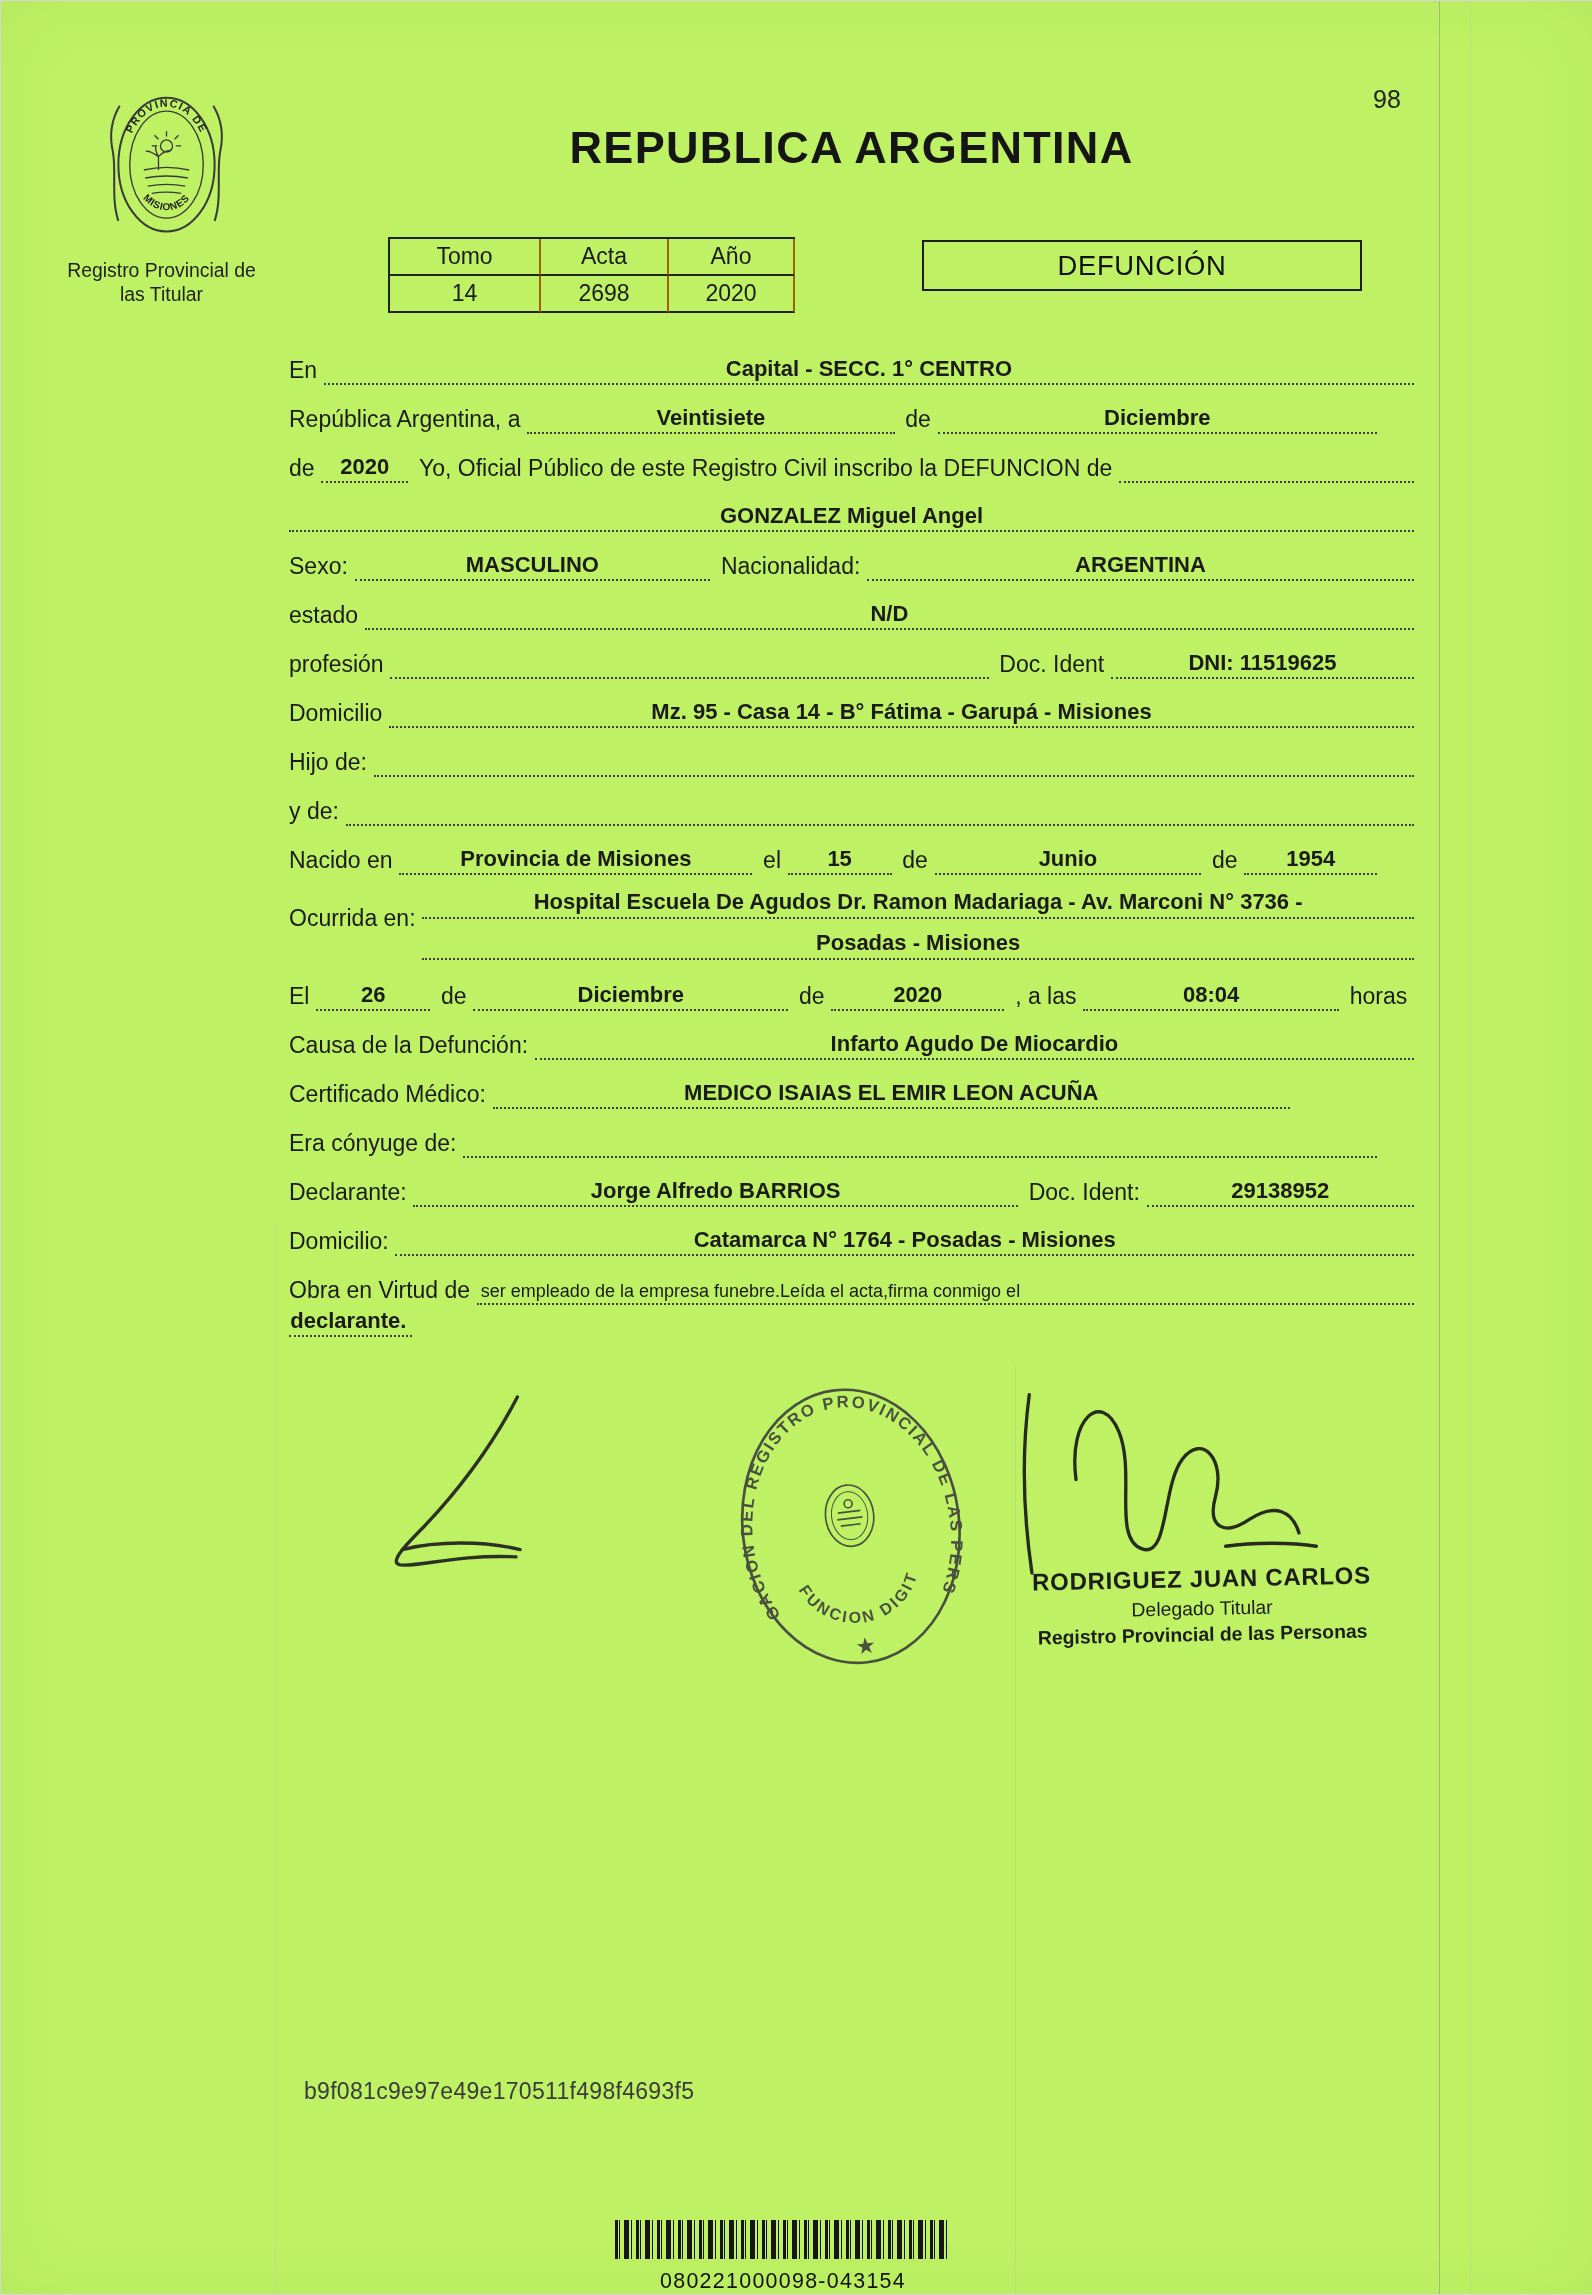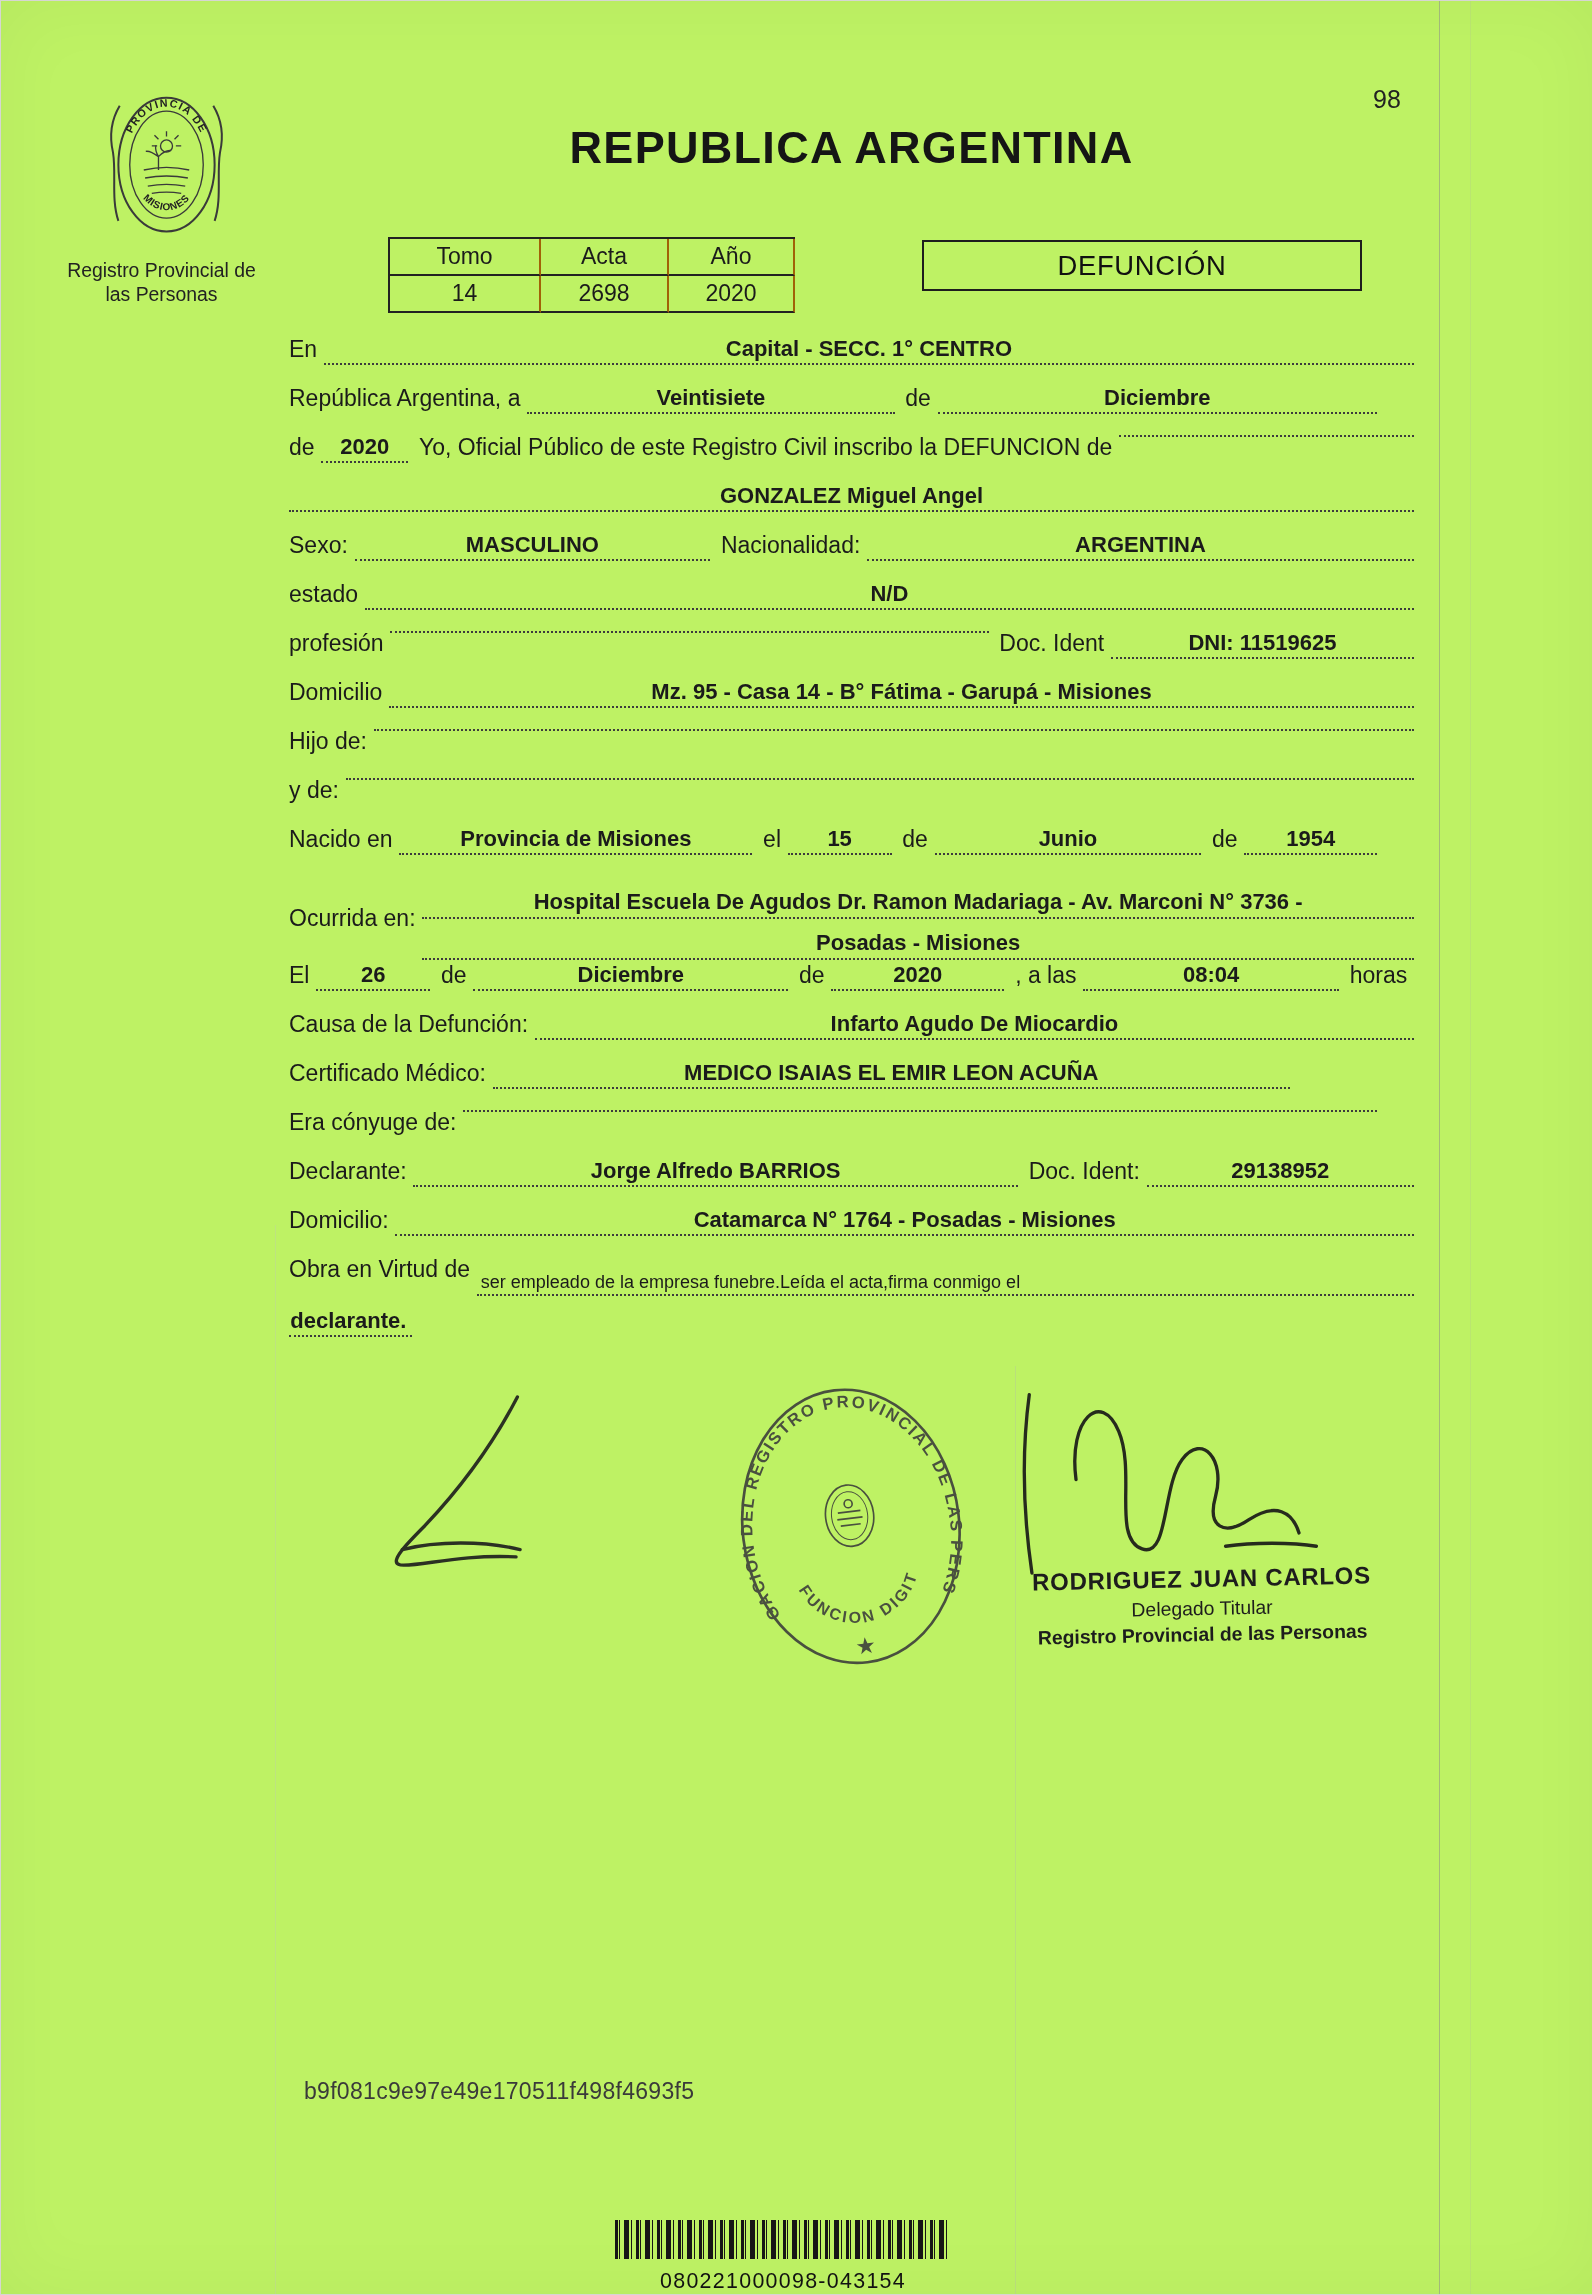--- a/index.html
+++ b/index.html
@@ -27,21 +27,21 @@
   .tomo-table { position:absolute; left:387px; top:236px; display:grid;
                 grid-template-columns:151px 128px 126px;
                 border-top:2px solid #222; border-left:2px solid #222; font-size:23px; }
   .tomo-table .cell { border-right:2px solid #a16207; border-bottom:2px solid #222;
                       height:37px; display:flex; align-items:center; justify-content:center; }
   .doc-box { position:absolute; left:921px; top:239px; width:440px; height:51px;
              border:2px solid #1d1d1d; display:flex; align-items:center; justify-content:center;
              font-size:27.4px; letter-spacing:0.7px; color:#111; }
   
   .form { position:absolute; left:288px; top:335px; width:1125px; font-size:23px; color:#1b1b1b; }
-  .row { display:flex; align-items:flex-start; height:49px; white-space:nowrap; }
+  .row { display:flex; align-items:flex-end; height:49px; white-space:nowrap; }
   .lbl { flex:0 0 auto; padding-right:6.7px; padding-bottom:0.7px; }
   .lbl.after { padding-left:10.7px; }
   .fill { flex:1 1 0; border-bottom:2px dotted #3c3c3c; text-align:center;
           font-weight:bold; font-size:22px; padding:0 4px 1.3px; min-width:20px; }
   .row-ocurrida { display:flex; align-items:center; height:87px; }
   .ocurrida-lines { flex:1 1 0; display:flex; flex-direction:column; }
   .ocurrida-lines .oline { height:41px; display:flex; align-items:flex-end; justify-content:center;
           border-bottom:2px dotted #3c3c3c; font-weight:bold; font-size:22px; padding-bottom:1.3px; }
   .obra-fill { flex:1 1 0; border-bottom:2px dotted #3c3c3c; font-weight:normal;
                text-align:left; padding:0 4px 1.3px; font-size:18px;margin-top:16px; }
@@ -98,21 +98,21 @@
     <g stroke="#3a3a3a" fill="none" stroke-width="2">
       <circle cx="98" cy="82" r="9"></circle>
       <path d="M 98 68 L 98 60 M 86 72 L 80 66 M 110 72 L 116 66 M 84 82 L 76 82 M 112 82 L 120 82"></path>
       <path d="M 64 118 Q 98 110 132 118 M 66 130 Q 98 124 130 130 M 70 142 Q 98 137 126 142 M 76 153 Q 98 149 120 153"></path>
       <path d="M 86 118 L 86 98 M 86 98 C 78 92 73 89 67 90 M 86 98 C 94 90 99 88 105 89 M 86 98 C 82 91 81 86 82 81"></path>
     </g>
   </svg>
 
   <div class="org-caption">
     <div>Registro Provincial de</div>
-    <div>las Personas</div>
+    <div>las Titular</div>
   </div>
 
   <div class="title">REPUBLICA ARGENTINA</div>
 
   <div class="tomo-table">
     <div class="cell">Tomo</div>
     <div class="cell">Acta</div>
     <div class="cell">Año</div>
     <div class="cell">14</div>
     <div class="cell">2698</div>

